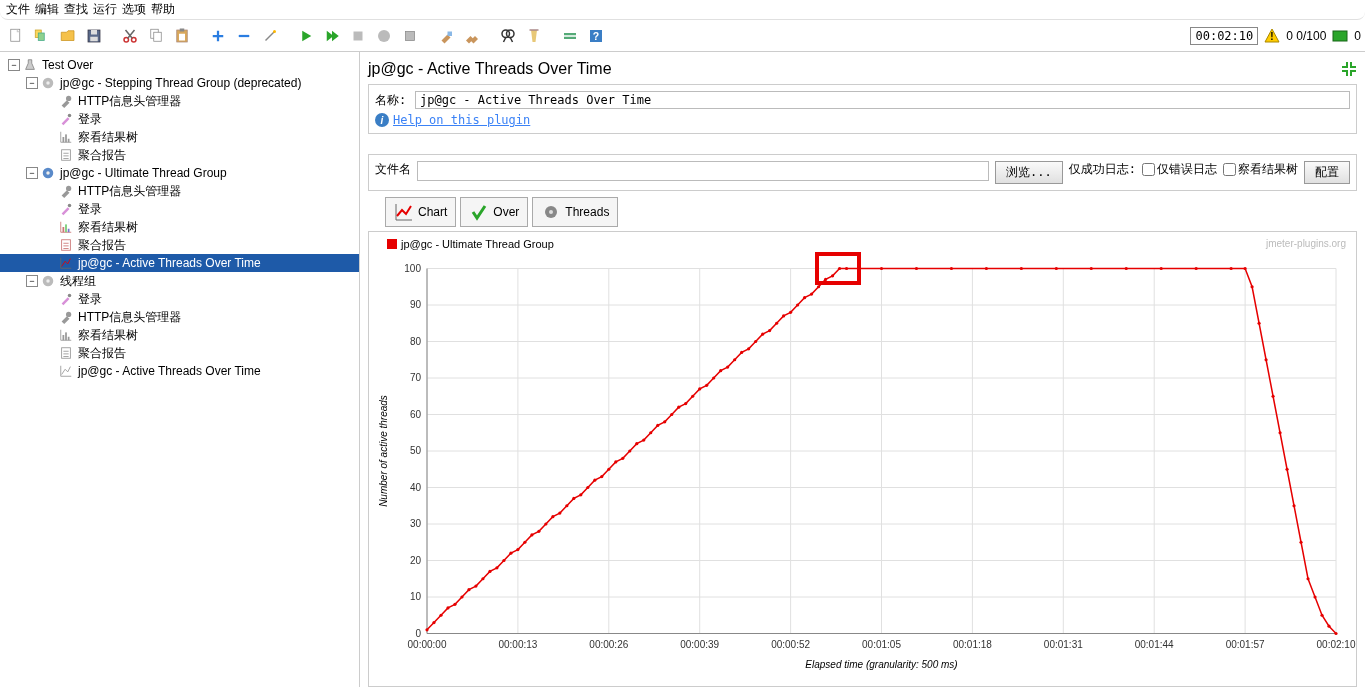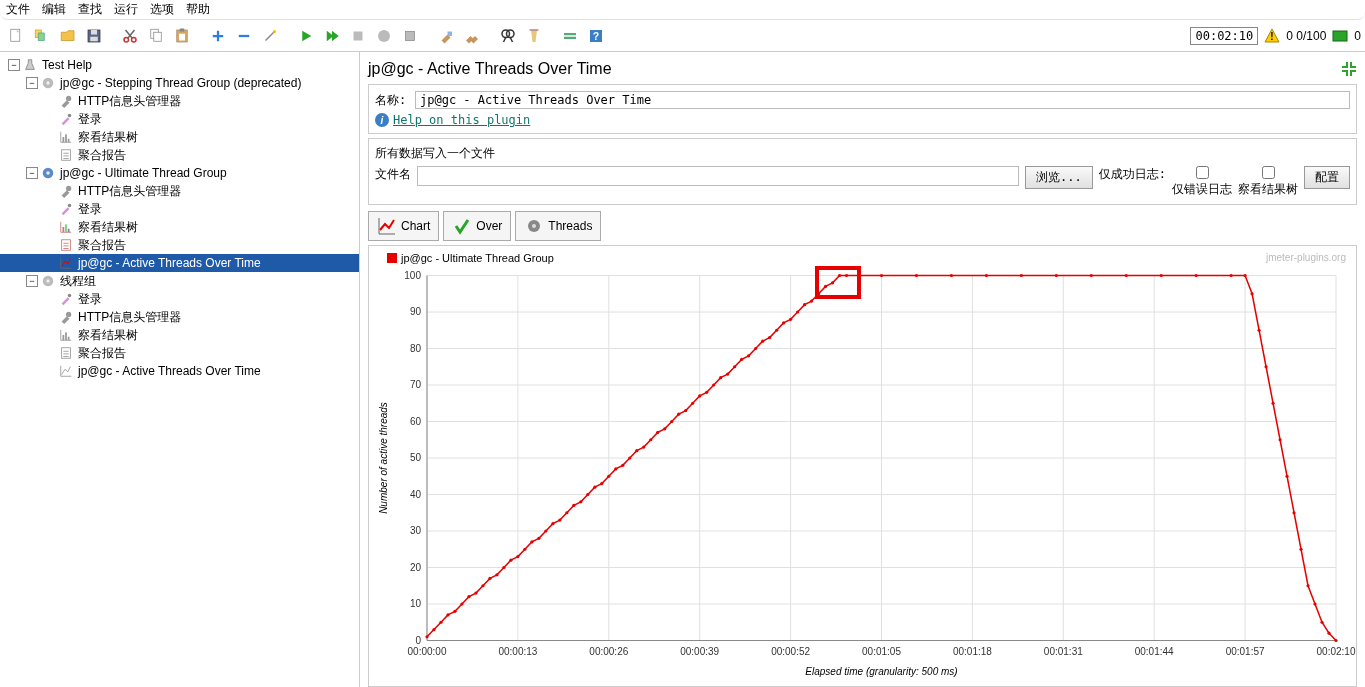--- a/index.html
+++ b/index.html
@@ -1,53 +1,53 @@
 <!DOCTYPE html>
 <html><head>
 <meta charset="utf-8">
 <style>
 * { box-sizing: border-box; margin: 0; padding: 0; font-family: Arial, sans-serif; }
 body { width: 1365px; height: 687px; background: #fff; font-size: 12px; overflow: hidden; }
-.menubar { height: 20px; display: flex; align-items: center; padding: 4px 6px; gap: 12px; border-bottom: 1px solid #e0e0e0; border-radius: 8px; }
+.menubar { height: 20px; display: flex; align-items: center; padding: 4px 6px; gap: 5px; border-bottom: 1px solid #e0e0e0; border-radius: 8px; }
 .menubar span { cursor: default; }
 .toolbar { height: 32px; display: flex; align-items: center; padding: 0 4px; gap: 2px; border-bottom: 1px solid #ccc; }
 .toolbar .sep { width: 8px; }
 .tb-btn { width: 24px; height: 24px; display: flex; align-items: center; justify-content: center; border: 1px solid transparent; }
 .tb-btn svg { width: 18px; height: 18px; }
 .toolbar-right { margin-left: auto; display: flex; align-items: center; gap: 6px; font-family: monospace; }
 .timer-box { border: 1px solid #888; padding: 1px 4px; font-family: monospace; }
 .main { display: flex; height: calc(100% - 52px); }
 .tree-panel { width: 360px; border-right: 1px solid #ccc; padding: 4px 0; overflow: auto; font-family: "SimSun", monospace; }
 .tree-row { display: flex; align-items: center; height: 18px; white-space: nowrap; cursor: default; }
 .tree-row.selected { background: #1e5aa8; color: #fff; }
 .tree-row.selected .lbl { color: #fff; }
 .tree-indent { display: inline-block; }
 .expander { width: 12px; height: 12px; border: 1px solid #888; display: flex; align-items: center; justify-content: center; font-size: 9px; line-height: 1; margin-right: 2px; }
 .tree-icon { width: 16px; height: 16px; margin-right: 4px; display: inline-flex; align-items: center; justify-content: center; }
 .lbl { font-size: 12px; }
 .content-panel { flex: 1; padding: 6px 8px 0 8px; display: flex; flex-direction: column; }
 .panel-title { font-size: 16px; font-family: "SimSun", monospace; padding: 2px 0 6px 0; display: flex; align-items: center; }
 .panel-title .spacer { flex: 1; }
 .expand-icon { width: 16px; height: 16px; }
-.field-group { border: 1px solid #ccc; padding: 4px 6px; margin-bottom: 4px; }
+.field-group { border: 1px solid #ccc; padding: 4px 6px; margin-bottom: 20px; }
 .field-row { display: flex; align-items: center; margin: 2px 0; }
 .field-label { width: 40px; font-family: "SimSun", monospace; }
 .field-input { flex: 1; border: 1px solid #bbb; height: 18px; padding: 0 4px; font-family: "SimSun", monospace; font-size: 12px; }
 .help-row { display: flex; align-items: center; padding: 2px 0; }
-.help-row a { color: #0f766e; font-family: "SimSun", monospace; text-decoration: underline; }
+.help-row a { color: #3b82f6; font-family: "SimSun", monospace; text-decoration: underline; }
 .info-icon { width: 14px; height: 14px; border-radius: 50%; background: #3a7ec5; color: #fff; font-size: 10px; display: flex; align-items: center; justify-content: center; margin-right: 4px; font-style: italic; font-weight: bold; }
 .file-group { border: 1px solid #ccc; padding: 6px; margin-bottom: 6px; }
 .file-group .title { font-family: "SimSun", monospace; margin-bottom: 4px; }
 .file-row { display: flex; align-items: flex-start; gap: 6px; }
 .file-row .file-label { font-family: "SimSun", monospace; }
 .file-row input[type=text] { flex: 1; border: 1px solid #bbb; height: 20px; padding: 0 4px; }
 .btn { background: linear-gradient(#fafafa, #e0e0e0); border: 1px solid #999; padding: 2px 10px; font-family: "SimSun", monospace; font-size: 12px; cursor: default; }
 .log-label { font-family: "SimSun", monospace; }
-.checkbox-label { display: flex; align-items: center; gap: 2px; font-family: "SimSun", monospace; flex-direction: column; }
-.tabs-row { display: flex; gap: 4px; margin-bottom: 4px; }
+.checkbox-label { display: flex; align-items: center; gap: 2px; font-family: "SimSun", monospace; }
+.tabs-row { display: flex; gap: 4px; margin-bottom: 4px; margin-left: 17px; }
 .tab-btn { display: flex; align-items: center; gap: 4px; border: 1px solid #aaa; padding: 4px 8px; background: #f5f5f5; font-family: "SimSun", monospace; }
 .tab-icon { width: 20px; height: 20px; display: flex; align-items: center; justify-content: center; }
 .chart-area { flex: 1; border: 1px solid #ccc; position: relative; background: #fff; }
 .chart-legend { position: absolute; top: 6px; left: 18px; display: flex; align-items: center; gap: 4px; font-size: 11px; }
 .legend-swatch { width: 10px; height: 10px; background: #e60000; }
 .watermark { position: absolute; top: 6px; right: 10px; color: #bbb; font-size: 10px; }
 .chart-svg { width: 100%; height: 100%; }
 .highlight-box { position: absolute; border: 4px solid #e60000; }
 .grid-line { stroke: #e0e0e0; stroke-width: 1; }
 .axis-line { stroke: #888; stroke-width: 1; }
@@ -218,21 +218,21 @@
 
   <div class="tree-panel" id="tree-panel">
       <div class="tree-row">
         <span class="tree-indent" style="width: 8px;"></span>
         <span class="expander">−</span>
         <span class="tree-icon">
           <svg width="14" height="14" viewBox="0 0 16 16">
             <path d="M6 2 L10 2 L10 6 L13 13 L3 13 L6 6 Z" fill="#ccc" stroke="#888"></path>
           </svg>
         </span>
-        <span class="lbl">Test Help</span>
+        <span class="lbl">Test Over</span>
       </div>
       <div class="tree-row">
         <span class="tree-indent" style="width: 26px;"></span>
         <span class="expander">−</span>
         <span class="tree-icon">
           <svg width="14" height="14" viewBox="0 0 16 16">
             <circle cx="8" cy="8" r="6" fill="#bbb"></circle>
             <circle cx="8" cy="8" r="2" fill="#eee"></circle>
           </svg>
         </span>
@@ -436,21 +436,20 @@
         <span class="field-label">名称:</span>
         <input class="field-input" value="jp@gc - Active Threads Over Time" style="">
       </div>
       <div class="help-row">
         <span class="info-icon">i</span>
         <a href="#">Help on this plugin</a>
       </div>
     </div>
 
     <div class="file-group">
-      <div class="title">所有数据写入一个文件</div>
       <div class="file-row">
         <span class="file-label">文件名</span>
         <input type="text" style="">
         <button class="btn">浏览...</button>
         <span class="log-label">仅成功日志:</span>
         <label class="checkbox-label">
             <input type="checkbox" style=""> 
             <span>仅错误日志</span>
           </label>
         <label class="checkbox-label">

